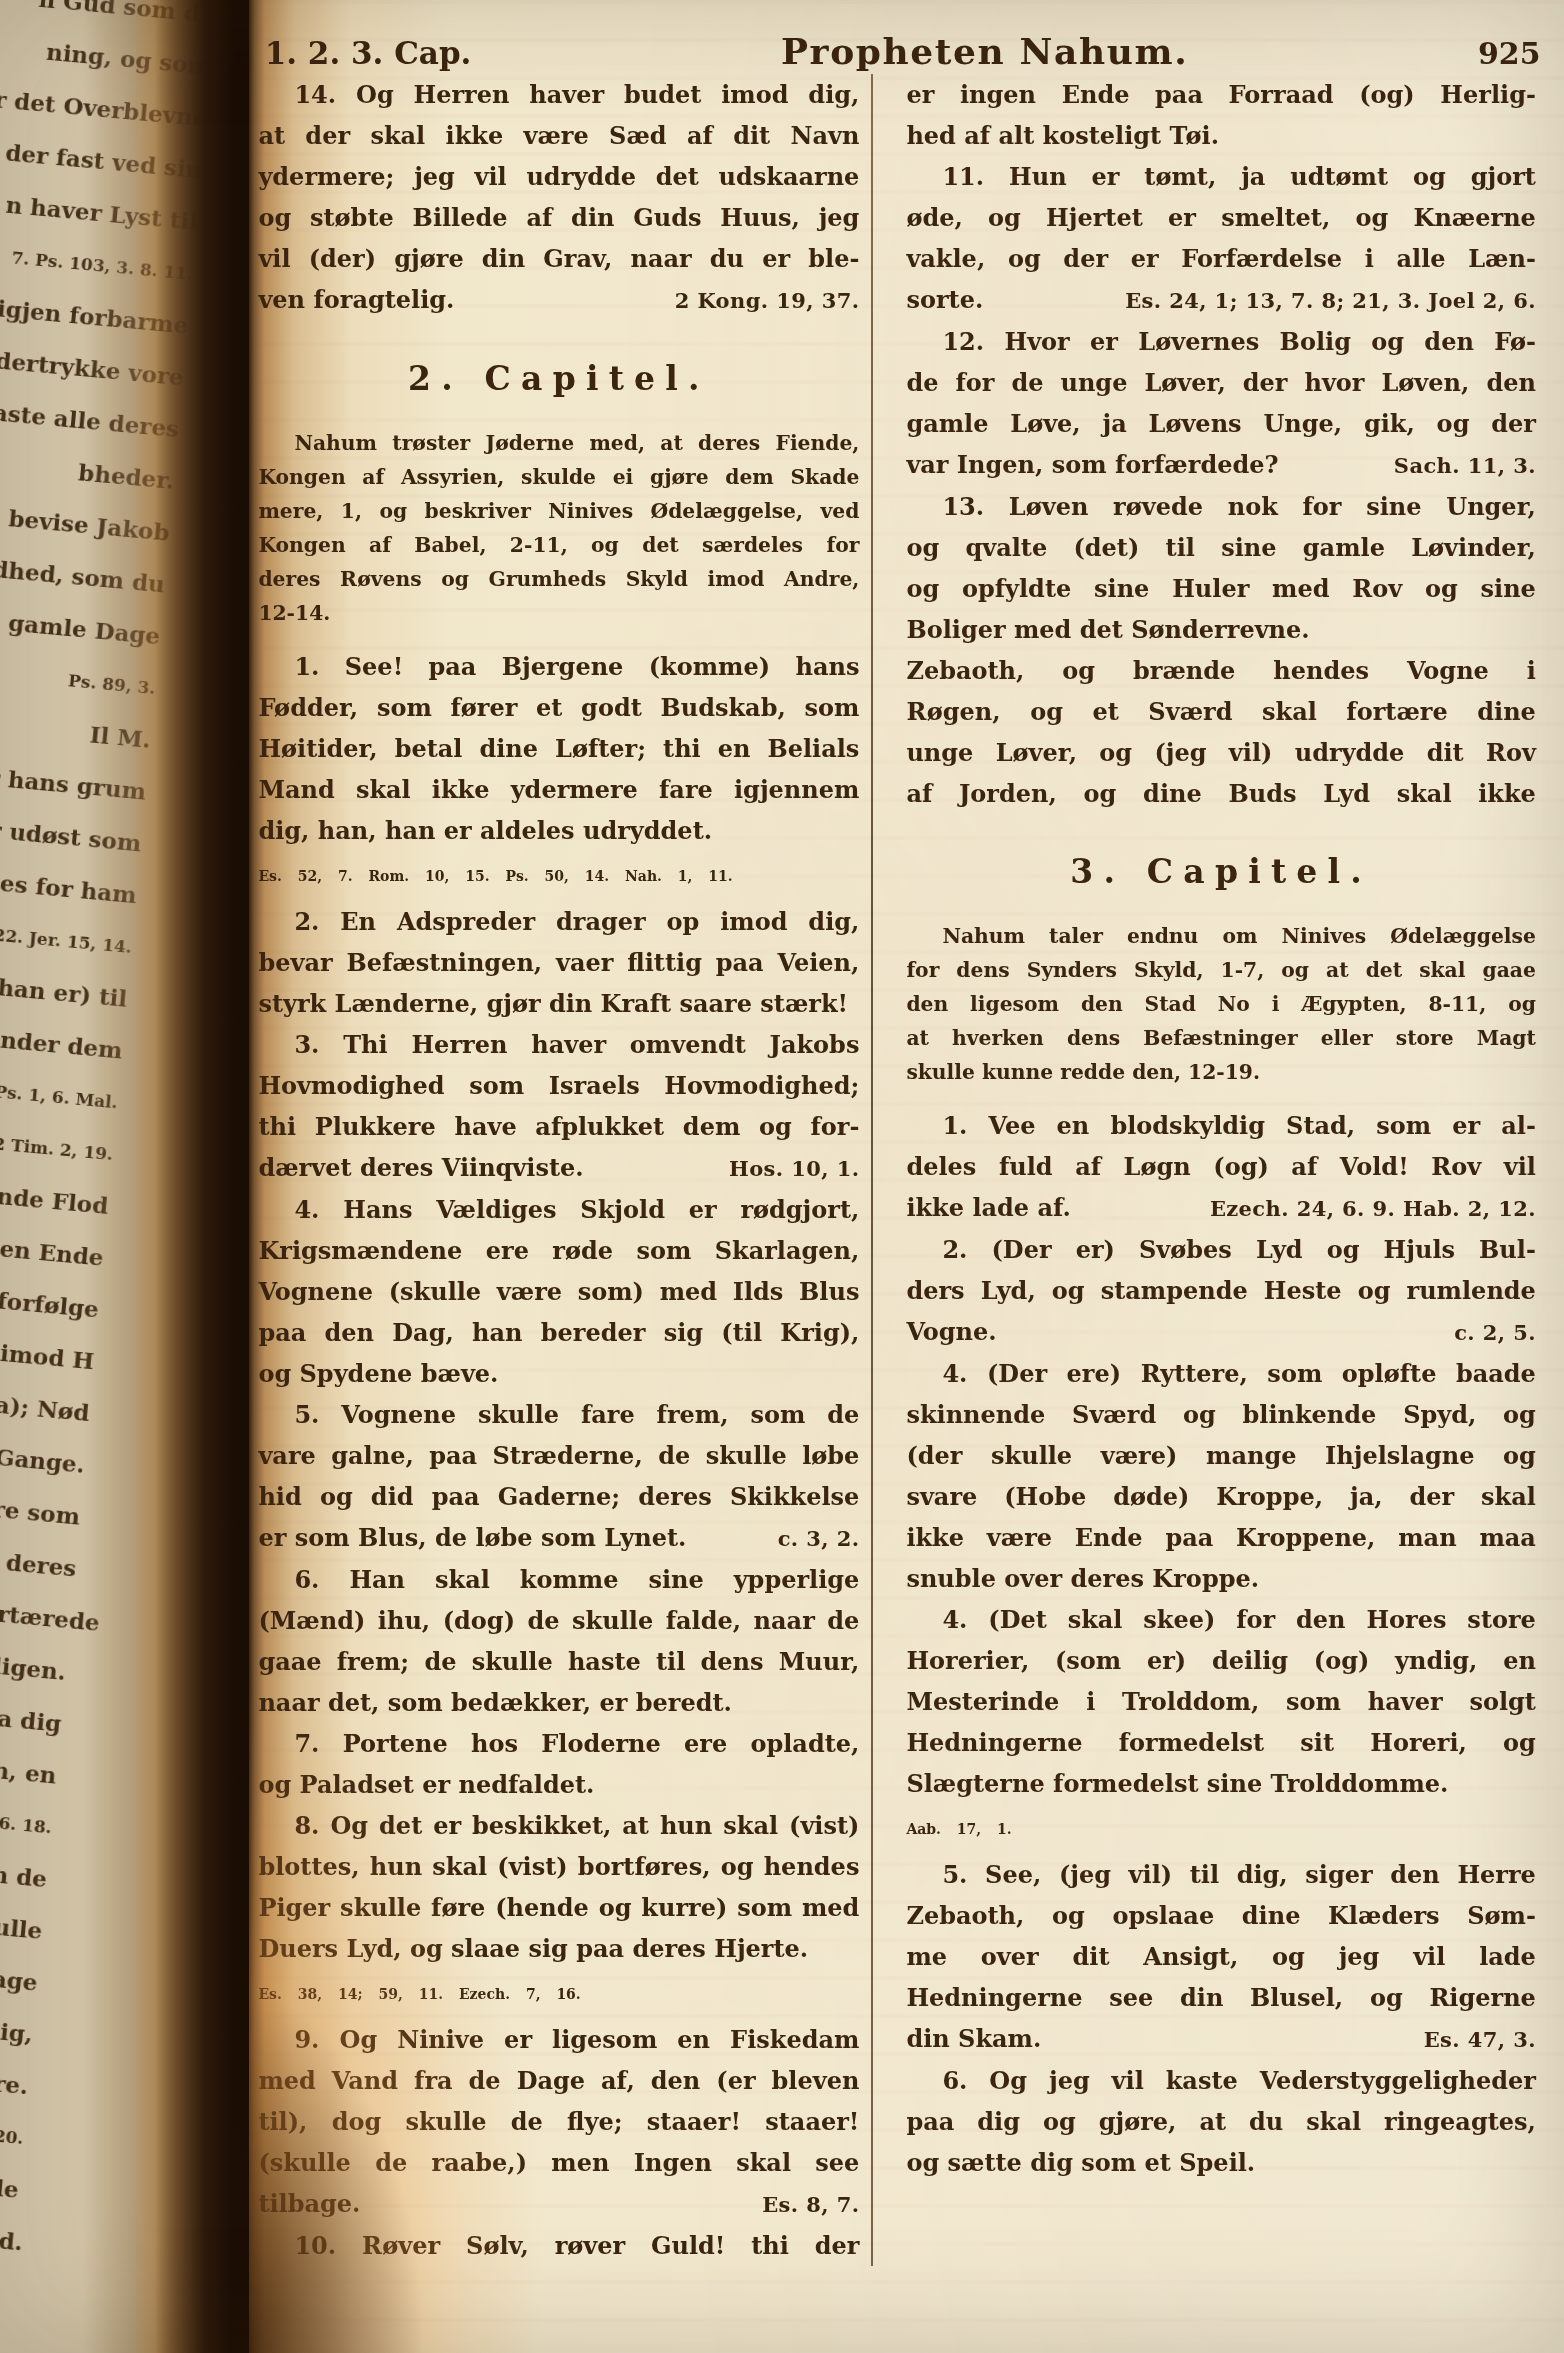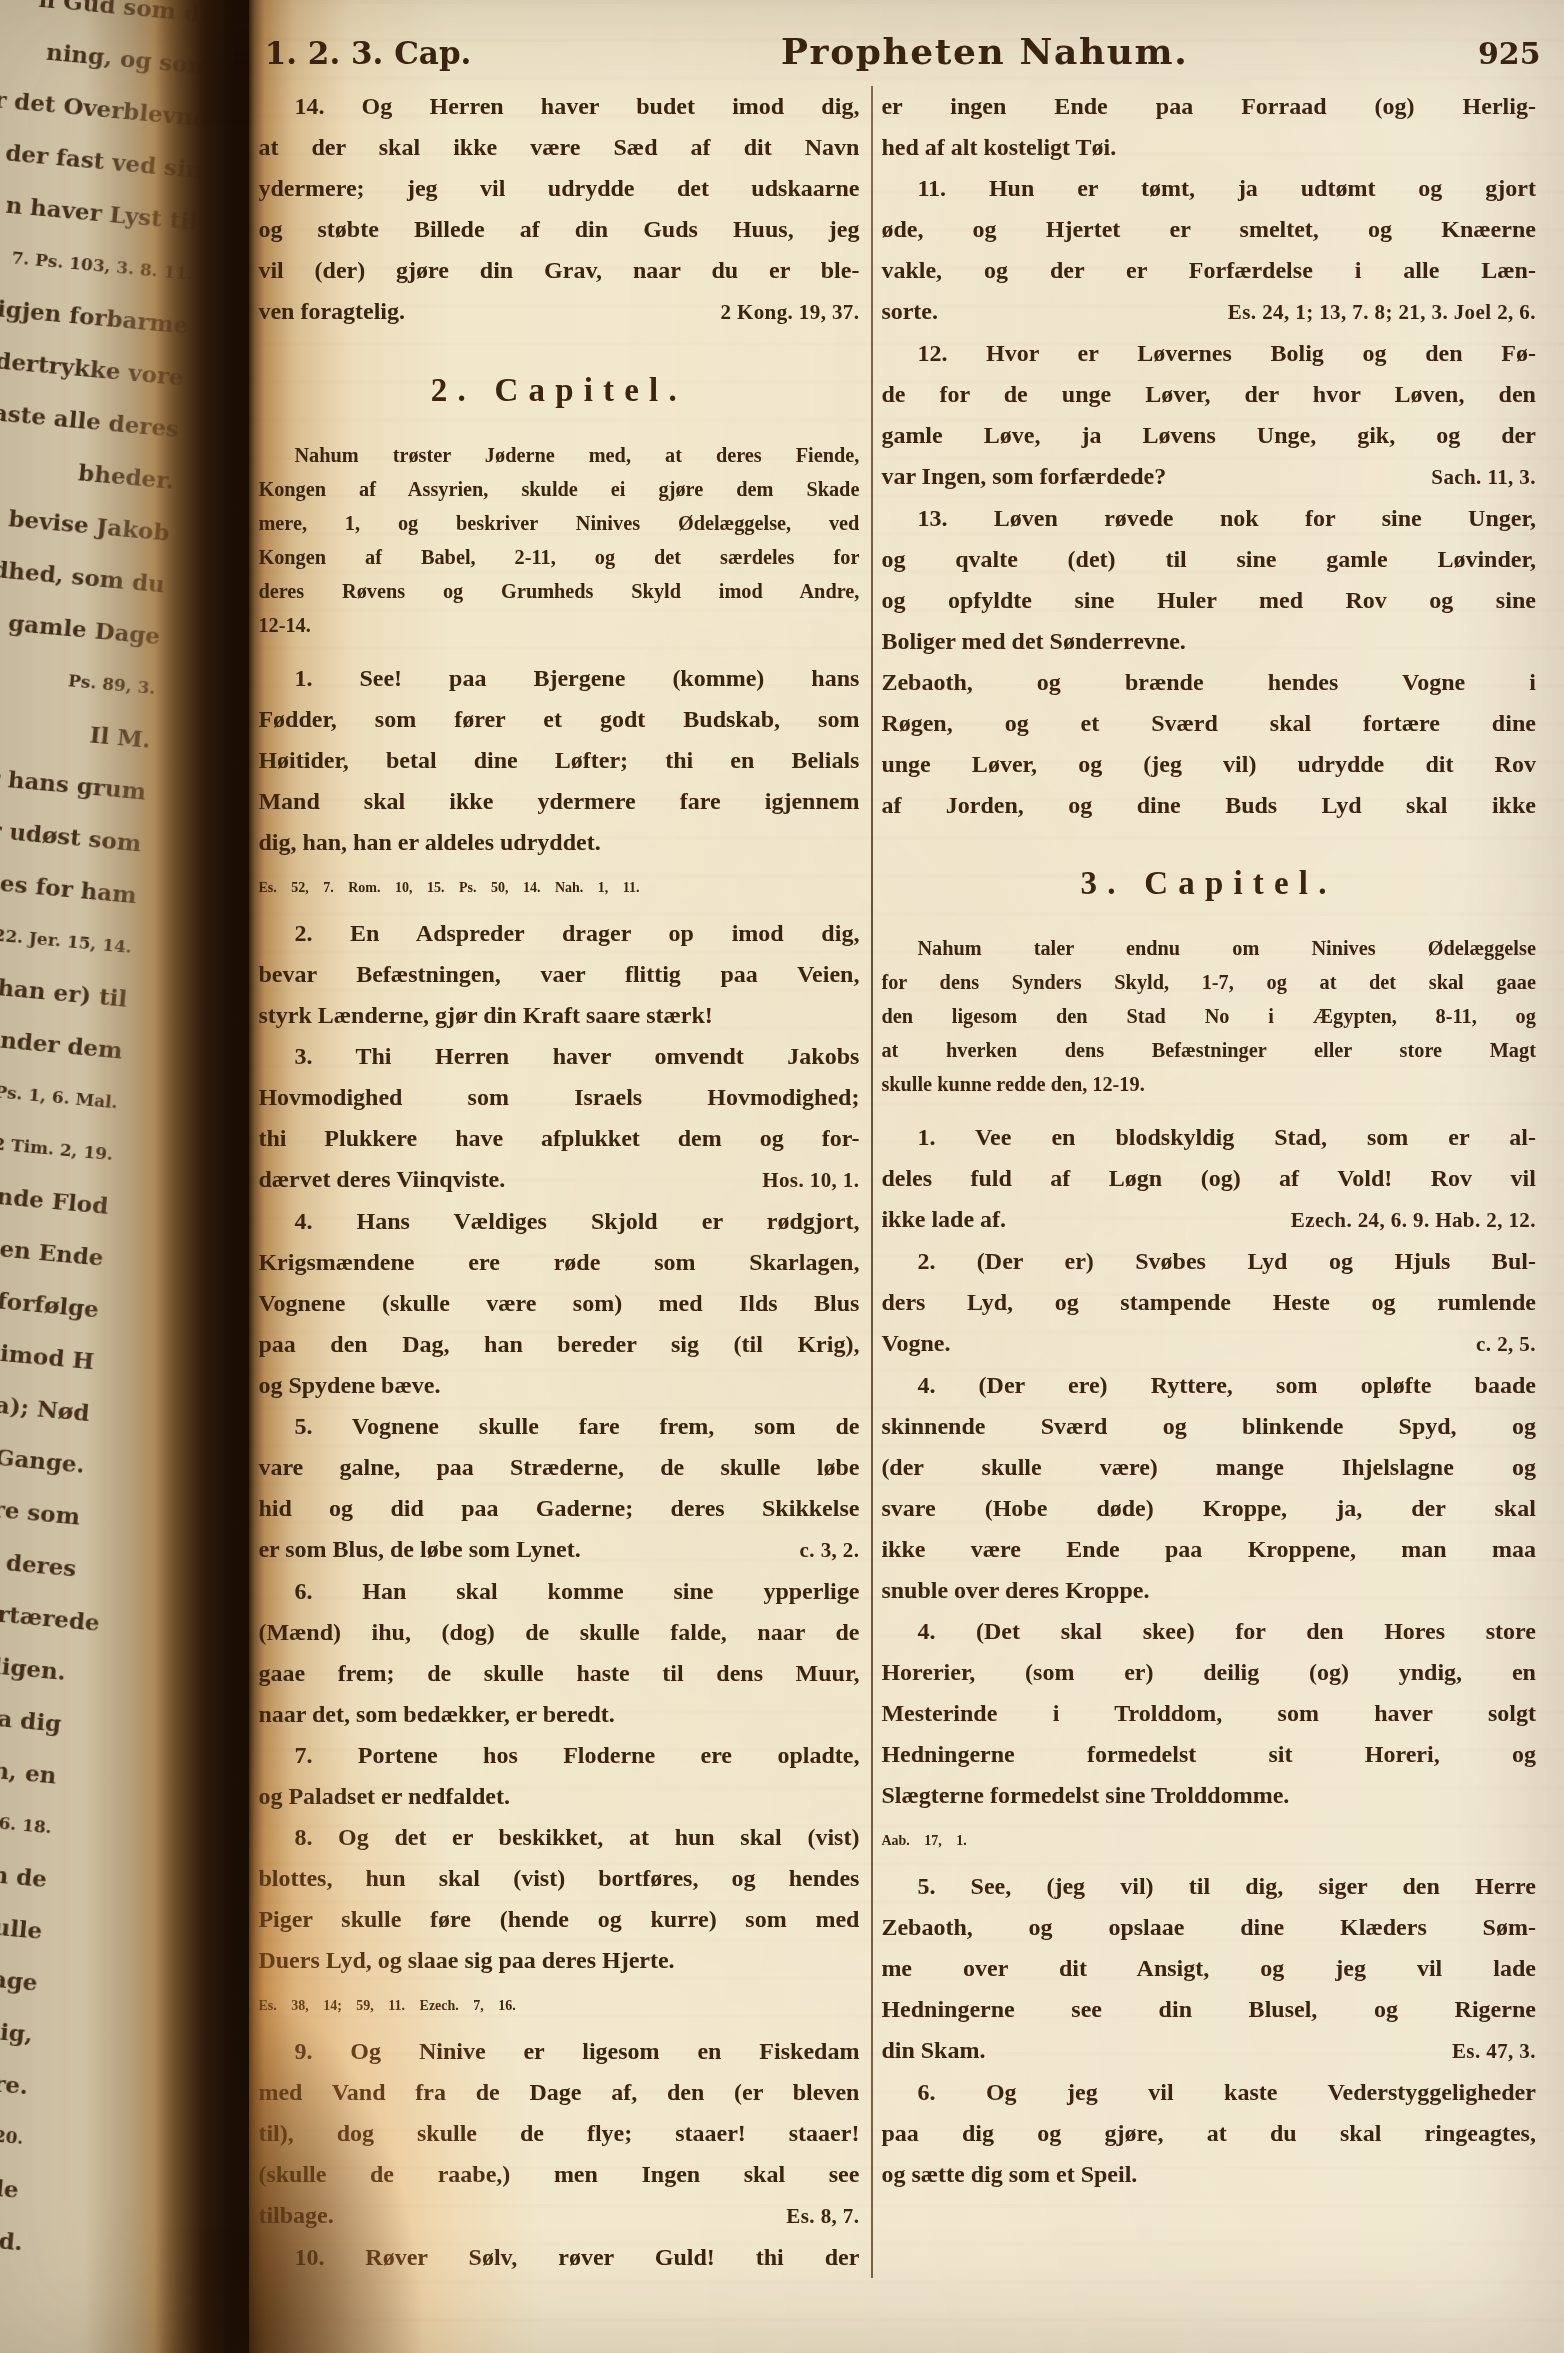--- a/index.html
+++ b/index.html
@@ -46,24 +46,24 @@
     position:absolute;left:-15.6px;bottom:0;width:188px;height:360px;pointer-events:none;
     background:radial-gradient(ellipse at 0% 100%,rgba(30,15,5,.75),transparent 72%);
   }
   .vignette{position:absolute;inset:0;pointer-events:none;box-shadow:inset 0 0 125px rgba(46,26,8,.22);}
   
   .content{position:absolute;left:9.4px;top:30px;width:1290px;color:#3b2511;}
   .header{display:flex;align-items:baseline;padding:0 7.8px 0 6.3px;font-weight:700;}
   .header .h-left{width:336px;font-size:31px;}
   .header .h-center{flex:1;text-align:center;font-size:36px;letter-spacing:1.6px;}
   .header .h-right{width:172px;text-align:right;font-size:30px;}
-  .cols{display:flex;margin-top:14px;align-items:stretch;font-family:Liberation Serif, serif;}
+  .cols{display:flex;margin-top:2px;align-items:stretch;}
   .col-left{width:601px;}
   .divider{width:2.3px;margin-left:11.7px;background:linear-gradient(#6a4f2e,#3f2d16 40%,#5a4226);opacity:.8;}
-  .col-right{flex:1;padding-left:8px;padding-right:12.5px;}
+  .col-right{flex:1;padding-left:33px;padding-right:12.5px;}
   
   .ln{font-size:24px;line-height:41px;font-weight:700;color:#3b2511;}
   .j{text-align:justify;text-align-last:justify;text-justify:inter-word;}
   .i{text-indent:36px;}
   .e{text-align:left;}
   .split{display:flex;justify-content:space-between;align-items:baseline;}
   .split span{white-space:nowrap;}
   .split .R{font-size:21px;letter-spacing:0.4px;}
   .r{font-size:14px;line-height:50px;word-spacing:11px;}
   .h{font-size:33px;line-height:49px;text-align:center;letter-spacing:10.2px;margin:12.5px 0 7.8px;}

